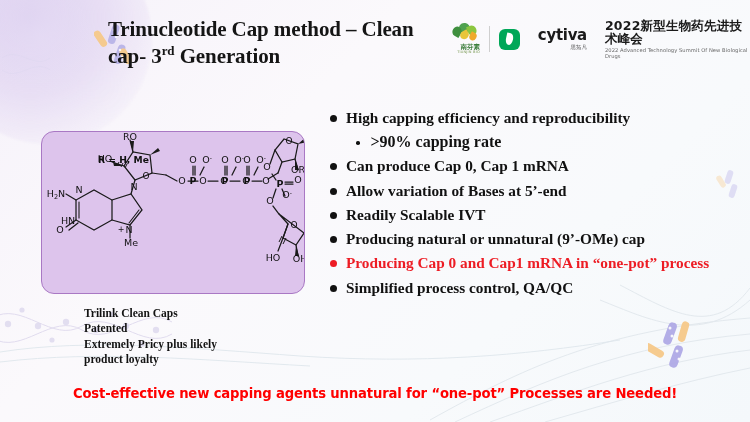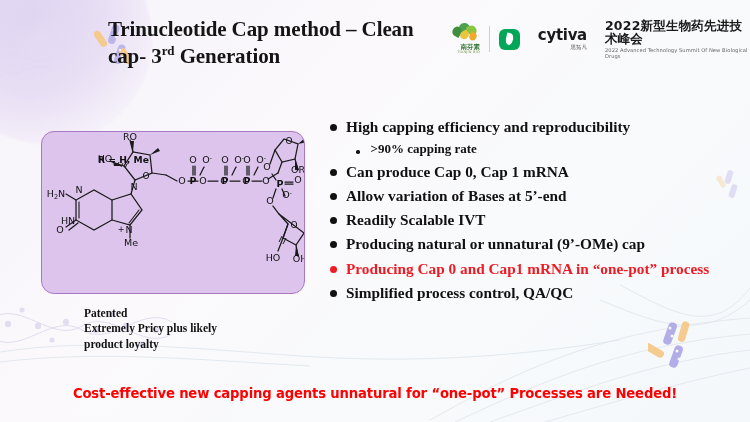--- a/index.html
+++ b/index.html
@@ -114,21 +114,21 @@
     position: absolute;
     left: 84px; top: 306px;
     font-size: 11.5px;
     font-weight: bold;
     line-height: 1.33;
     color: #131313;
   }
   
   .bullets {
     position: absolute;
-    left: 330px; top: 117px;
+    left: 330px; top: 108px;
     width: 412px;
   }
   .b-row {
     display: flex;
     align-items: flex-start;
     margin-bottom: 5px;
   }
   .b-dot {
     flex: 0 0 auto;
     width: 7px; height: 7px;
@@ -143,21 +143,21 @@
     line-height: 1.26;
     color: #111;
   }
   .b-row.red .b-text { color: #ed1c24; }
   .b-row.sub { margin-left: 26px; margin-bottom: 4px; }
   .b-row.sub .b-dot {
     width: 3.5px; height: 3.5px;
     background: #111;
     margin: 9px 11px 0 0;
   }
-  .b-row.sub .b-text { font-size: 13px; }
+  .b-row.sub .b-text { font-size: 16px; }
   
   .footer {
     position: absolute;
     left: 0; right: 0;
     top: 386px;
     text-align: center;
     font-family: "DejaVu Sans", sans-serif;
     font-size: 13.2px;
     font-weight: bold;
     color: #ff0000;
@@ -413,20 +413,21 @@
         <text x="262" y="12">B<tspan font-size="7" dy="2">1</tspan></text>
         <text x="266" y="101">B<tspan font-size="7" dy="2">2</tspan></text>
       </g>
 
       <text x="56" y="-118" font-family="DejaVu Sans, sans-serif" font-size="9" fill="#111"></text>
     </svg>
     <div style="position:absolute; left:56px; top:7px; font-family:'DejaVu Sans',sans-serif; font-size:9.2px; color:#111; font-weight:bold;margin-top:15px;">R = H, Me</div>
   </div>
 
   <div class="caption">
+    <div>Trilink Clean Caps</div>
     <div>Patented</div>
     <div>Extremely Pricy plus likely</div>
     <div>product loyalty</div>
   </div>
 
   <div class="bullets">
     <div class="b-row">
       <div class="b-dot"></div>
       <div class="b-text">High capping efficiency and reproducibility</div>
     </div>

